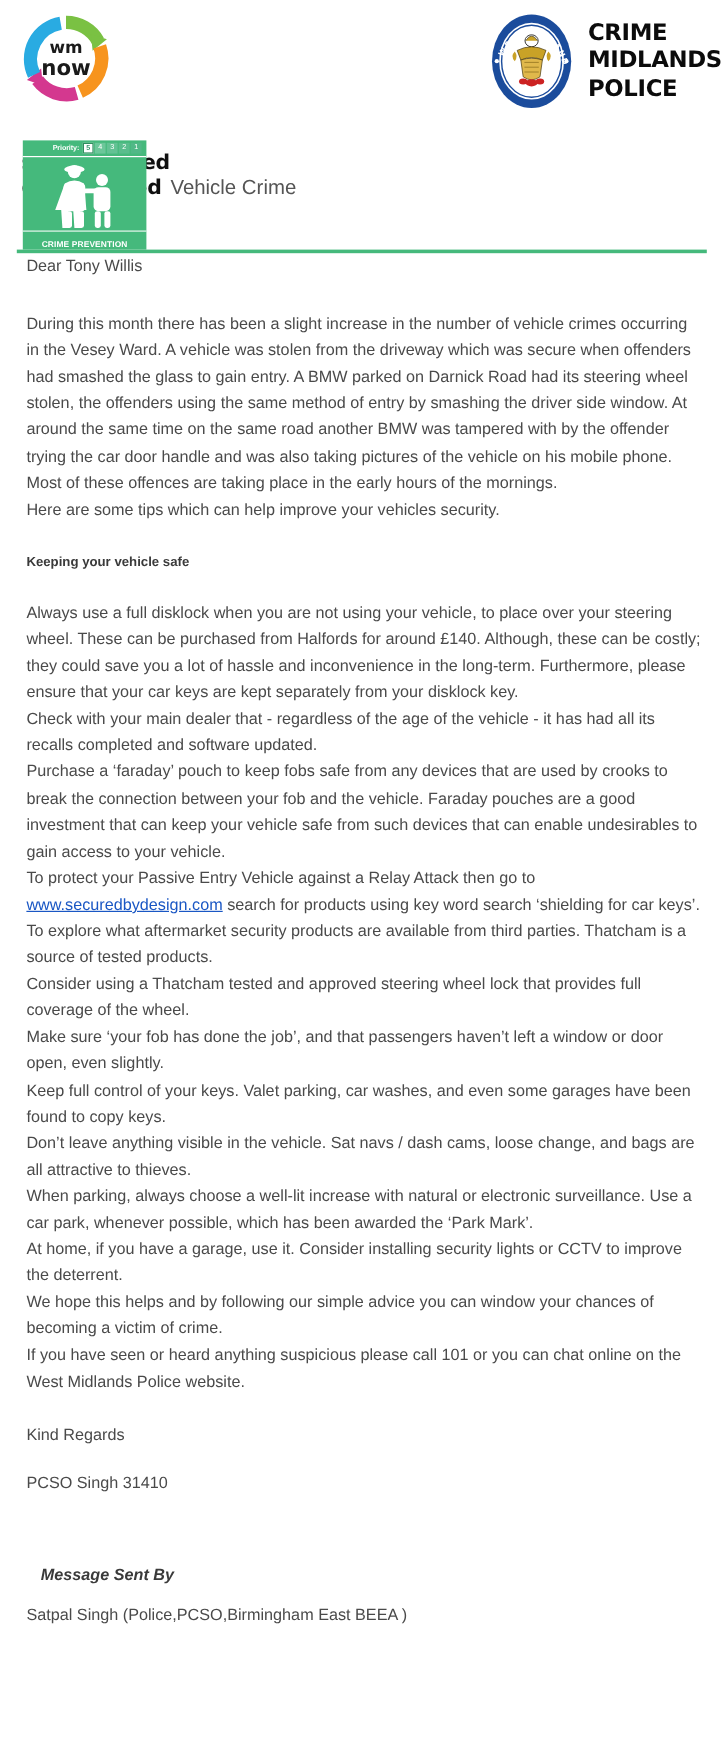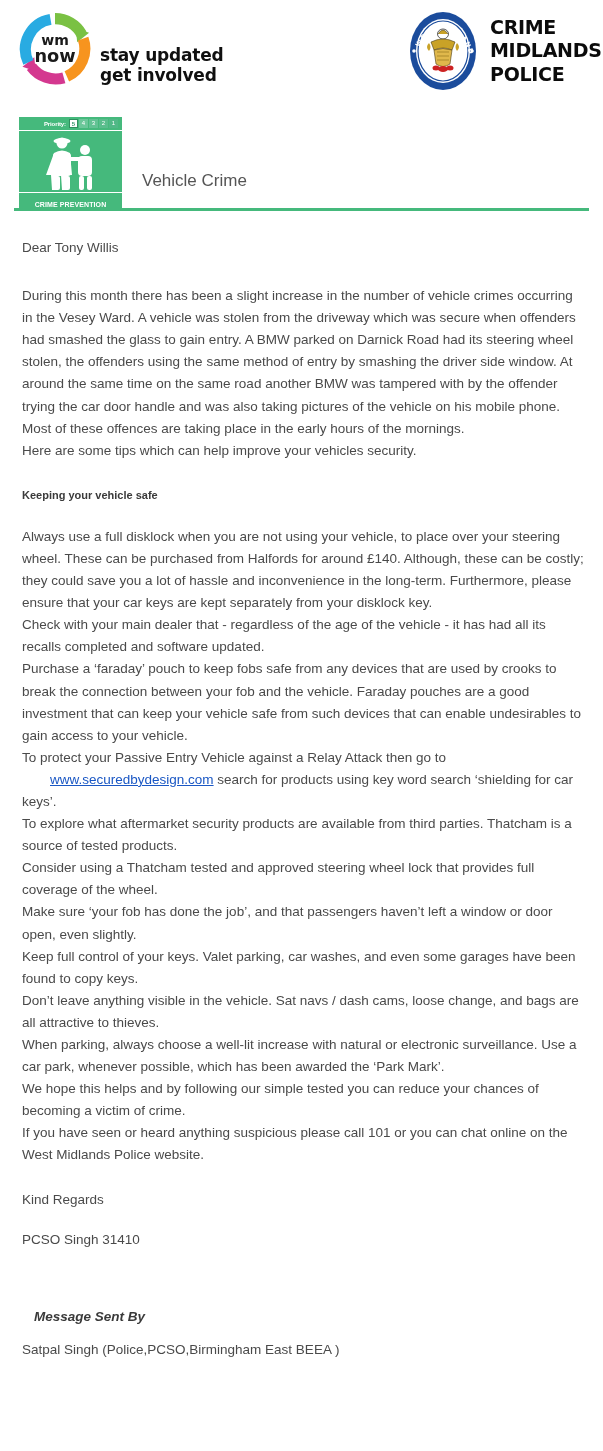--- a/index.html
+++ b/index.html
@@ -21,22 +21,23 @@
   .header {
     position: relative;
     height: 108px;
     width: 603px;
   }
   .wmnow-logo {
     position: absolute;
     left: 18px;
     top: 12px;
     display: flex;
-    align-items: flex-end;
-    gap: 8px;
+    align-items: flex-start;
+    gap: 24px;
+    flex-direction: column;
   }
   .wmnow-ring { width: 74px; height: 74px; display: block; }
   .wmnow-tagline {
     font-family: "DejaVu Sans", sans-serif;
     font-weight: bold;
     font-size: 17px;
     line-height: 1.22;
     color: #101010;
     letter-spacing: -0.2px;
     white-space: nowrap;
@@ -127,37 +128,36 @@
     font-family: "Liberation Sans", sans-serif;
   }
 
   .page-title {
     position: absolute;
     left: 142px;
     top: 39px;
     font-size: 17px;
     color: #555555;
     font-family: "Liberation Sans", sans-serif;
-    margin-top: 24px;
   }
 
   .green-rule {
     position: absolute;
     left: 14px;
     top: 100px;
     width: 575px;
     height: 3px;
     background: #45b97c;
   }
 
   
   .content {
     position: absolute;
     left: 22px;
-    top: 237px;
+    top: 211px;
     width: 565px;
   }
   .p {
     font-size: 13.5px;
     line-height: 22.1px;
     color: #4a4a4a;
     margin: 0;
     font-family: "Liberation Sans", sans-serif;
   }
   .gap-18 { height: 18px; }
@@ -169,21 +169,20 @@
     font-size: 11px;
     font-weight: bold;
     color: #3a3a3a;
     line-height: 22px;
     margin: 0;
     font-family: "Liberation Sans", sans-serif;
   }
   a.link {
     color: #1a57c4;
     text-decoration: underline;
-    margin-left: 28px;
   }
   .sent-by {
     font-size: 13.5px;
     font-weight: bold;
     font-style: italic;
     color: #3a3a3a;
     line-height: 20px;
     margin: 12px;
     font-family: "Liberation Sans", sans-serif;
   }
@@ -297,21 +296,22 @@
 
   <p class="p"><span>To protect your Passive Entry Vehicle against a Relay Attack then go to</span>
 <a class="link" href="#">www.securedbydesign.com</a><span> search for products using key word search ‘shielding for car keys’.</span></p>
 
   <p class="p">To explore what aftermarket security products are available from third parties. Thatcham is a source of tested products.</p>
   <p class="p">Consider using a Thatcham tested and approved steering wheel lock that provides full coverage of the wheel.</p>
   <p class="p">Make sure ‘your fob has done the job’, and that passengers haven’t left a window or door open, even slightly.</p>
   <p class="p">Keep full control of your keys. Valet parking, car washes, and even some garages have been found to copy keys.</p>
   <p class="p">Don’t leave anything visible in the vehicle. Sat navs / dash cams, loose change, and bags are all attractive to thieves.</p>
   <p class="p">When parking, always choose a well-lit increase with natural or electronic surveillance. Use a car park, whenever possible, which has been awarded the ‘Park Mark’.</p>
-  <p class="p">We hope this helps and by following our simple tested you can reduce your chances of becoming a victim of crime.</p>
+  <p class="p">At home, if you have a garage, use it. Consider installing security lights or CCTV to improve the deterrent.</p>
+  <p class="p">We hope this helps and by following our simple advice you can window your chances of becoming a victim of crime.</p>
   <p class="p">If you have seen or heard anything suspicious please call 101 or you can chat online on the West Midlands Police website.</p>
 
   <div class="gap-22"></div>
   <p class="p">Kind Regards</p>
   <div class="gap-18"></div>
   <p class="p">PCSO Singh 31410</p>
 
   <div class="gap-44"></div>
   <p class="sent-by">Message Sent By</p>
   <p class="p">Satpal Singh (Police,PCSO,Birmingham East BEEA )</p>

